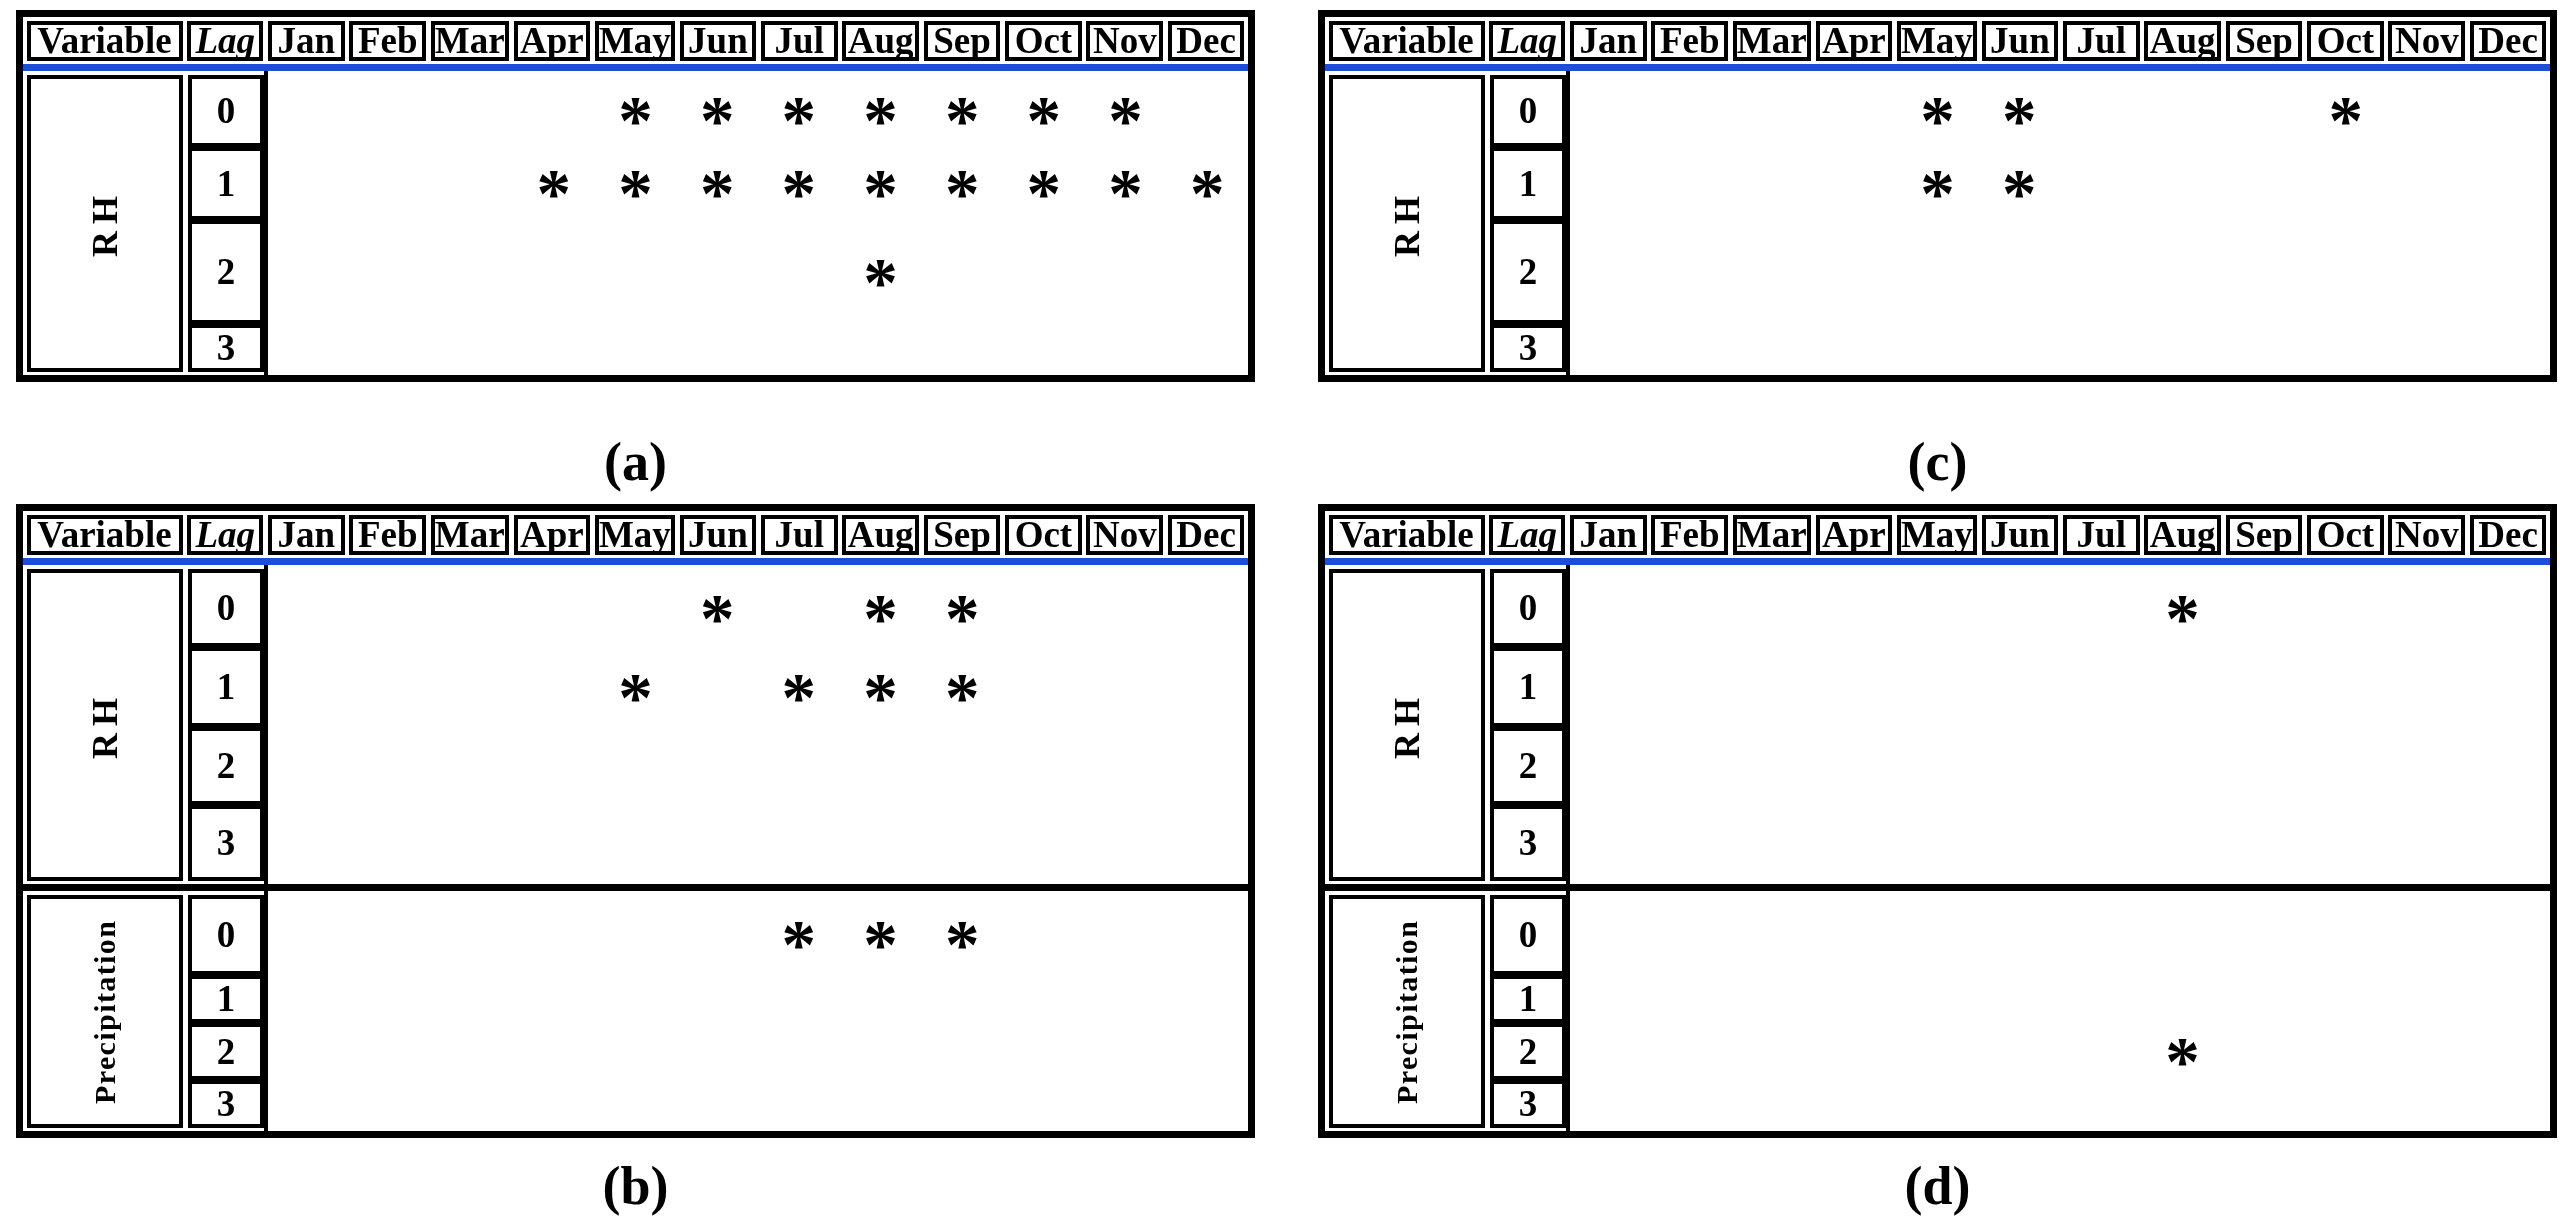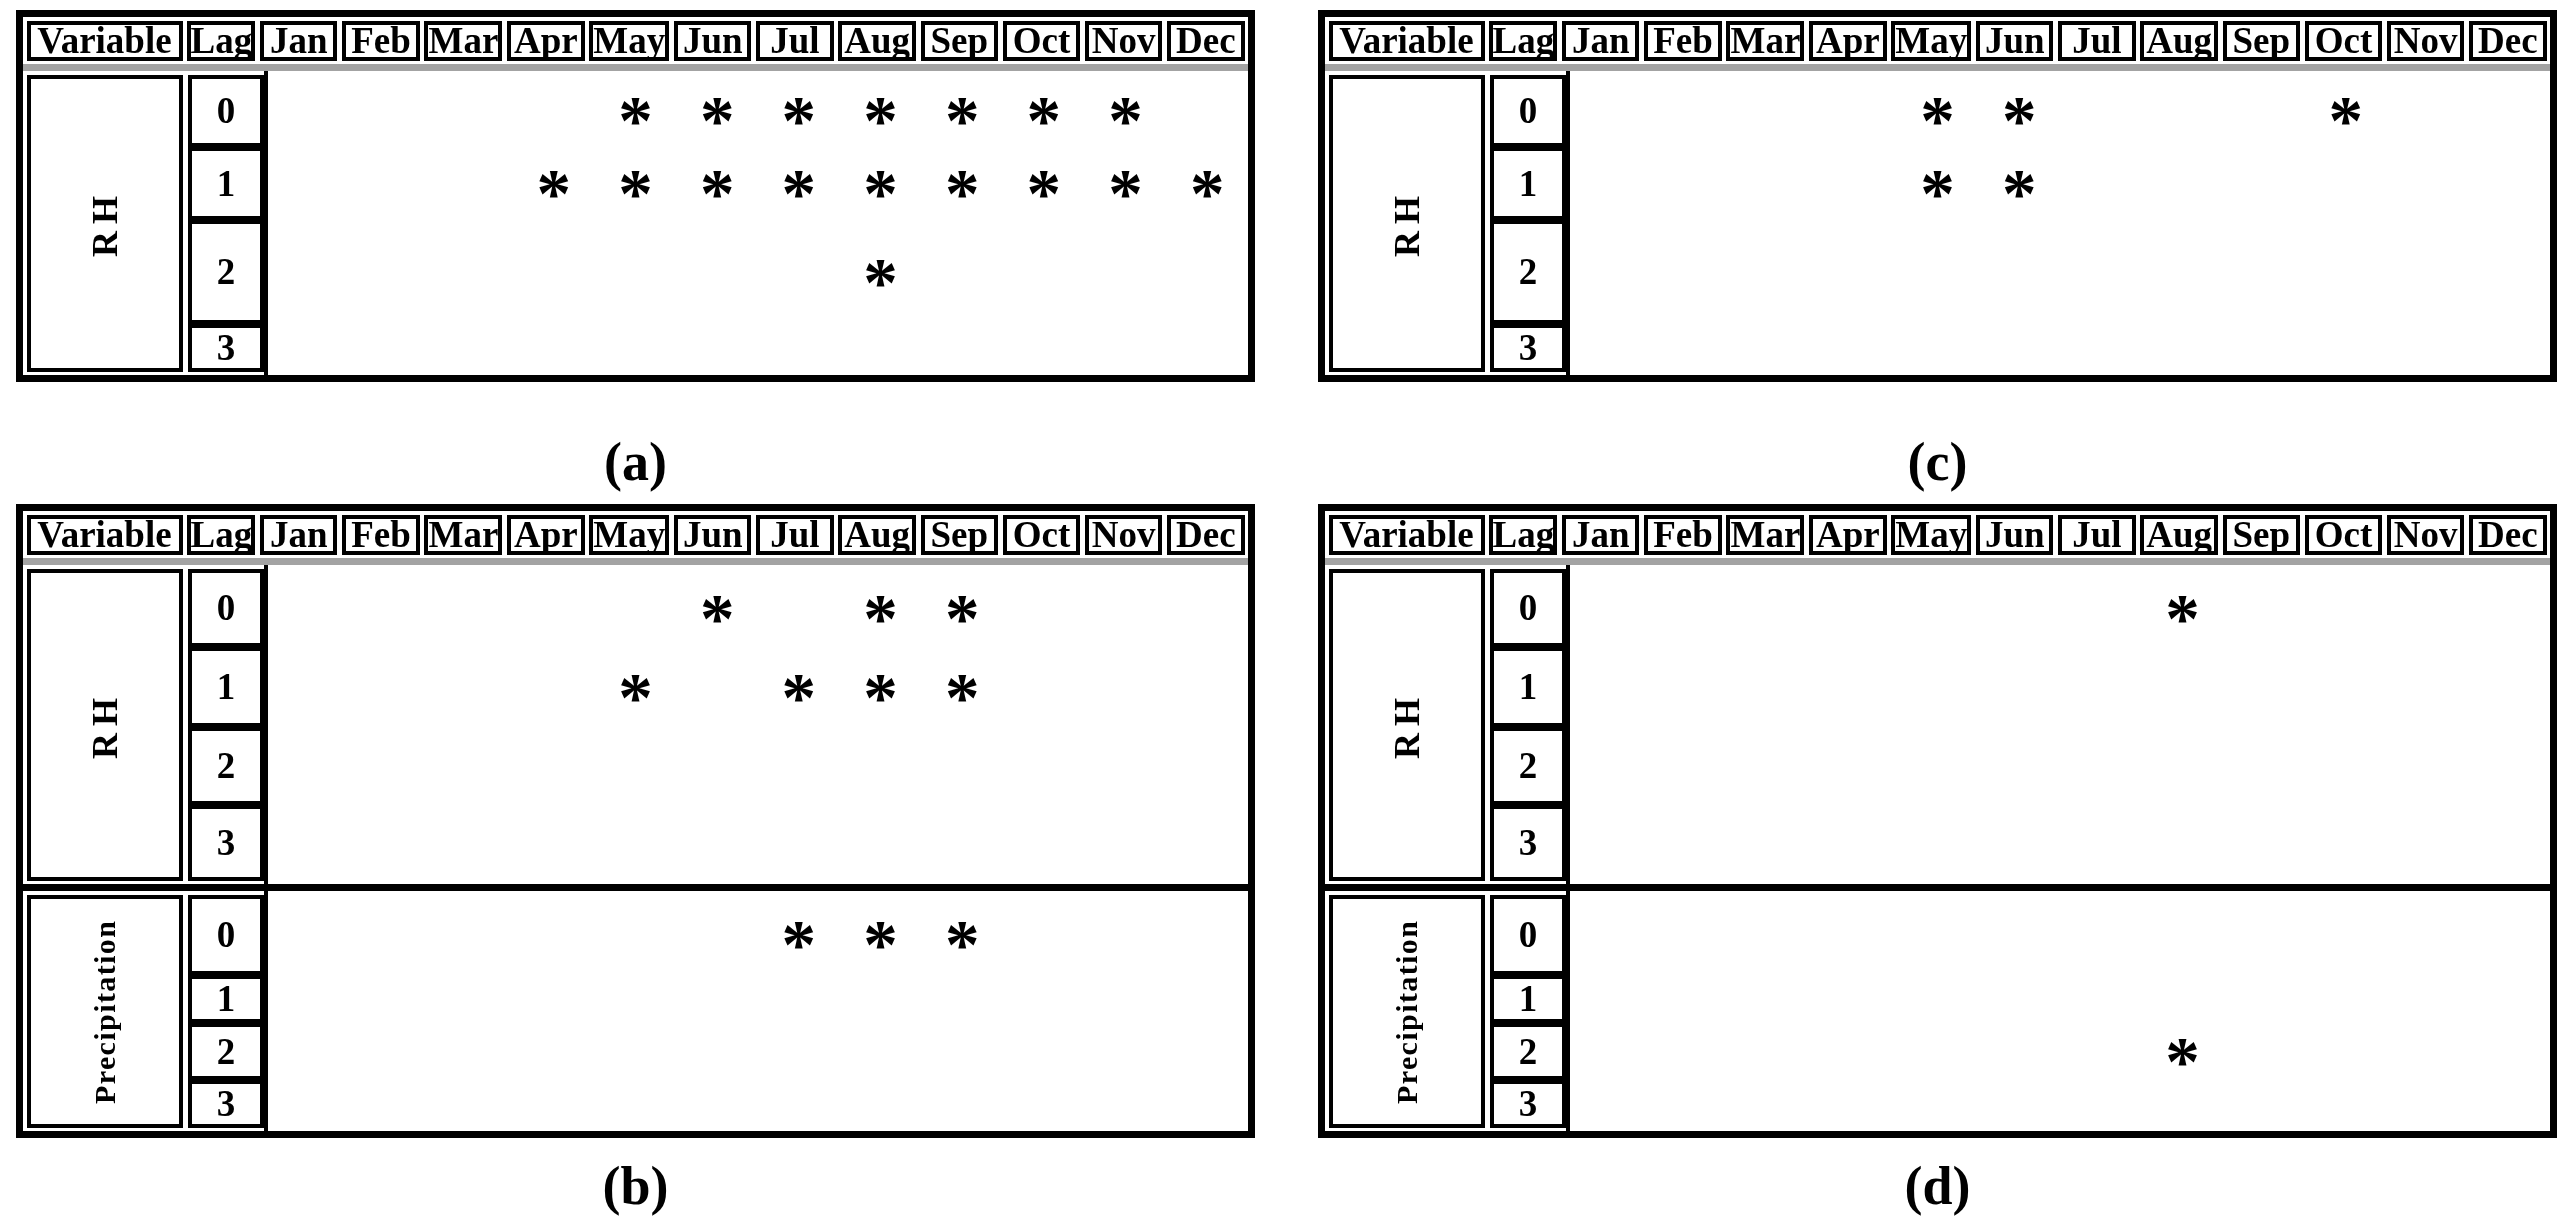--- a/index.html
+++ b/index.html
@@ -1,24 +1,24 @@
 <!DOCTYPE html>
 <html style="font-size:11px"><head>
 <meta charset="utf-8">
 <style>
   html,body{margin:0;padding:0;background:#fff;}
   .canvas{position:relative;width:2576px;height:1227px;background:#fff;overflow:hidden;
           font-family:"Liberation Serif","DejaVu Serif",serif;font-weight:bold;color:#000;}
   .panel{position:absolute;}
   .sig-table{border:7px solid #000;background:#fff;box-sizing:border-box;}
-  .header-row{display:flex;gap:4.8px;padding:3.5px;border-bottom:7px solid #a3a3a3;align-items:stretch;}
+  .header-row{display:flex;gap:4.8px;padding:3.5px;border-bottom:7px solid #1d4ed8;align-items:stretch;}
   .hcell{border:4.2px solid #000;height:40px;display:flex;align-items:center;justify-content:center;
          font-size:37px;box-sizing:border-box;white-space:nowrap;background:#fff;}
   .hcell.var-h{width:156px;flex:none;}
-  .hcell.lag-h{width:68px;flex:none;}
+  .hcell.lag-h{width:76px;flex:none;font-style:italic;}
   .hcell.month-h{flex:1;}
   .body-sections{display:block;}
   .section{display:flex;align-items:stretch;}
   .section + .section{border-top:7px solid #000;}
   .var-cell{width:156px;flex:none;margin:3.5px 5.5px 3.5px 3.5px;border:4.2px solid #000;
             display:flex;align-items:center;justify-content:center;
             writing-mode:vertical-rl;transform:rotate(180deg);
             font-size:36px;letter-spacing:7px;box-sizing:border-box;background:#fff;}
   .var-cell.long{font-size:30px;letter-spacing:1.4px;}
   .lag-stack{width:76px;flex:none;display:flex;flex-direction:column;margin:3.5px 0;}

